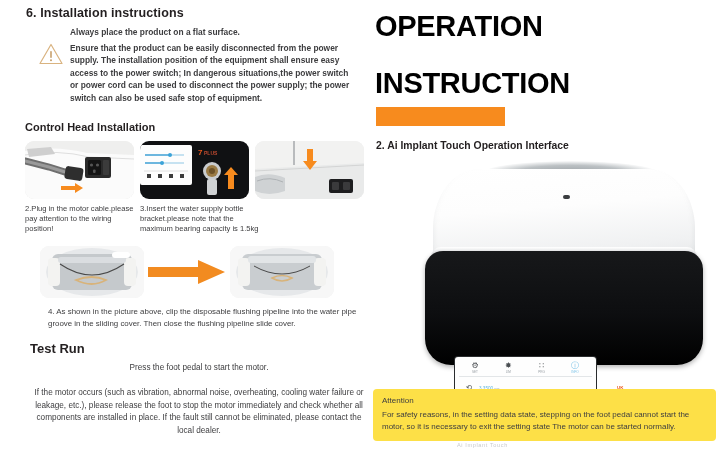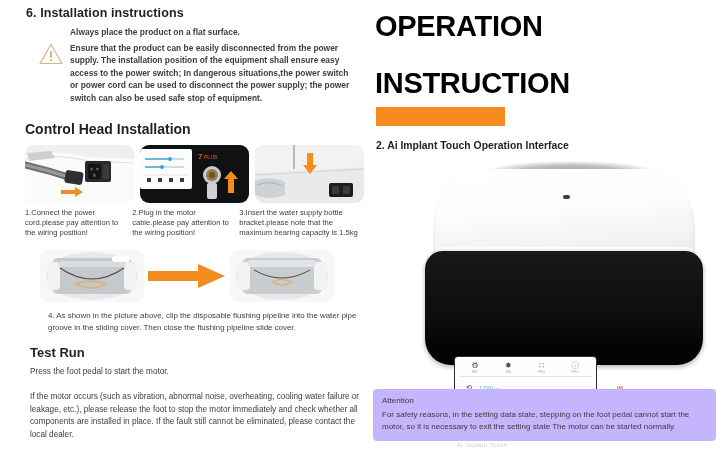--- a/index.html
+++ b/index.html
@@ -43,21 +43,21 @@
     width: 26px; height: 24px;
   }
   .warn-line {
     font-size: 8.4px;
     line-height: 12.6px;
     color: #3d3d3f;
   }
   .warn-line.first { margin-bottom: 3px; }
 
   .section-h2 {
-    font-size: 14px;
+    font-size: 11px;
     font-weight: bold;
     color: #231f20;
     margin: 16px 0 8px 3px;
   }
 
   
   .img-row { display: flex; gap: 6px; margin-left: 3px; }
   .photo {
     width: 109px; height: 58px;
     border-radius: 9px;
@@ -100,20 +100,21 @@
     font-weight: bold;
     color: #231f20;
     margin: 12px 0 6px 8px;
   }
   .body-p {
     font-size: 8.2px;
     line-height: 12.4px;
     color: #3d3d3f;
     margin-left: 8px;
     width: 338px;
+    text-align: center;
   }
   .body-p.gap { margin-top: 13px; }
 
   
   #right-col {
     position: absolute;
     left: 368px; top: 0;
     width: 359px; height: 457px;
     padding: 8px 12px 0 5px;
   }
@@ -281,21 +282,21 @@
     font-size: 5.6px;
     color: #c9cbcd;
     letter-spacing: .6px;
   }
 
   
   #attention {
     position: absolute;
     left: 373px; top: 389px;
     width: 343px;
-    background: #c4b5fd;
+    background: #fde047;
     border-radius: 4px;
     padding: 7px 9px 8px 9px;
   }
   .att-title { font-size: 8px; color: #3d3d3f; margin-bottom: 4px; }
   .att-body { font-size: 8px; line-height: 11.8px; color: #3d3d3f; }
 
   
   .ph-bg { position: absolute; inset: 0; }
 </style>
 </head>
@@ -379,21 +380,20 @@
           <path d="M0 36 Q 14 30 30 37 L30 50 Q 14 56 0 50 Z" fill="#cfd2d4"></path>
           <path d="M2 40 Q 15 35 28 41" fill="none" stroke="#aeb2b5" stroke-width="1"></path>
           <rect x="74" y="38" width="24" height="14" rx="2" fill="#1d1d1f"></rect>
           <rect x="77" y="41" width="7" height="8" rx="1" fill="#3a3a3c"></rect>
           <rect x="88" y="41" width="7" height="8" rx="1" fill="#3a3a3c"></rect>
         </svg>
       </div>
     </div>
 
     <div class="cap-row">
-      <div class="cap">1.Connect the power cord.please pay attention to the wiring position!</div>
       <div class="cap">2.Plug in the motor cable.please pay attention to the wiring position!</div>
       <div class="cap wide">3.Insert the water supply bottle bracket.please note that the maximum bearing capacity is 1.5kg</div>
     </div>
 
     <div class="row2">
       <div class="photo2">
         <svg class="ph-bg" viewBox="0 0 104 52" preserveAspectRatio="none">
           <rect width="104" height="52" fill="#f7f7f7"></rect>
           <ellipse cx="52" cy="26" rx="46" ry="24" fill="#e6e8ea"></ellipse>
           <rect x="12" y="8" width="80" height="36" rx="6" fill="#c5c9cc"></rect>

